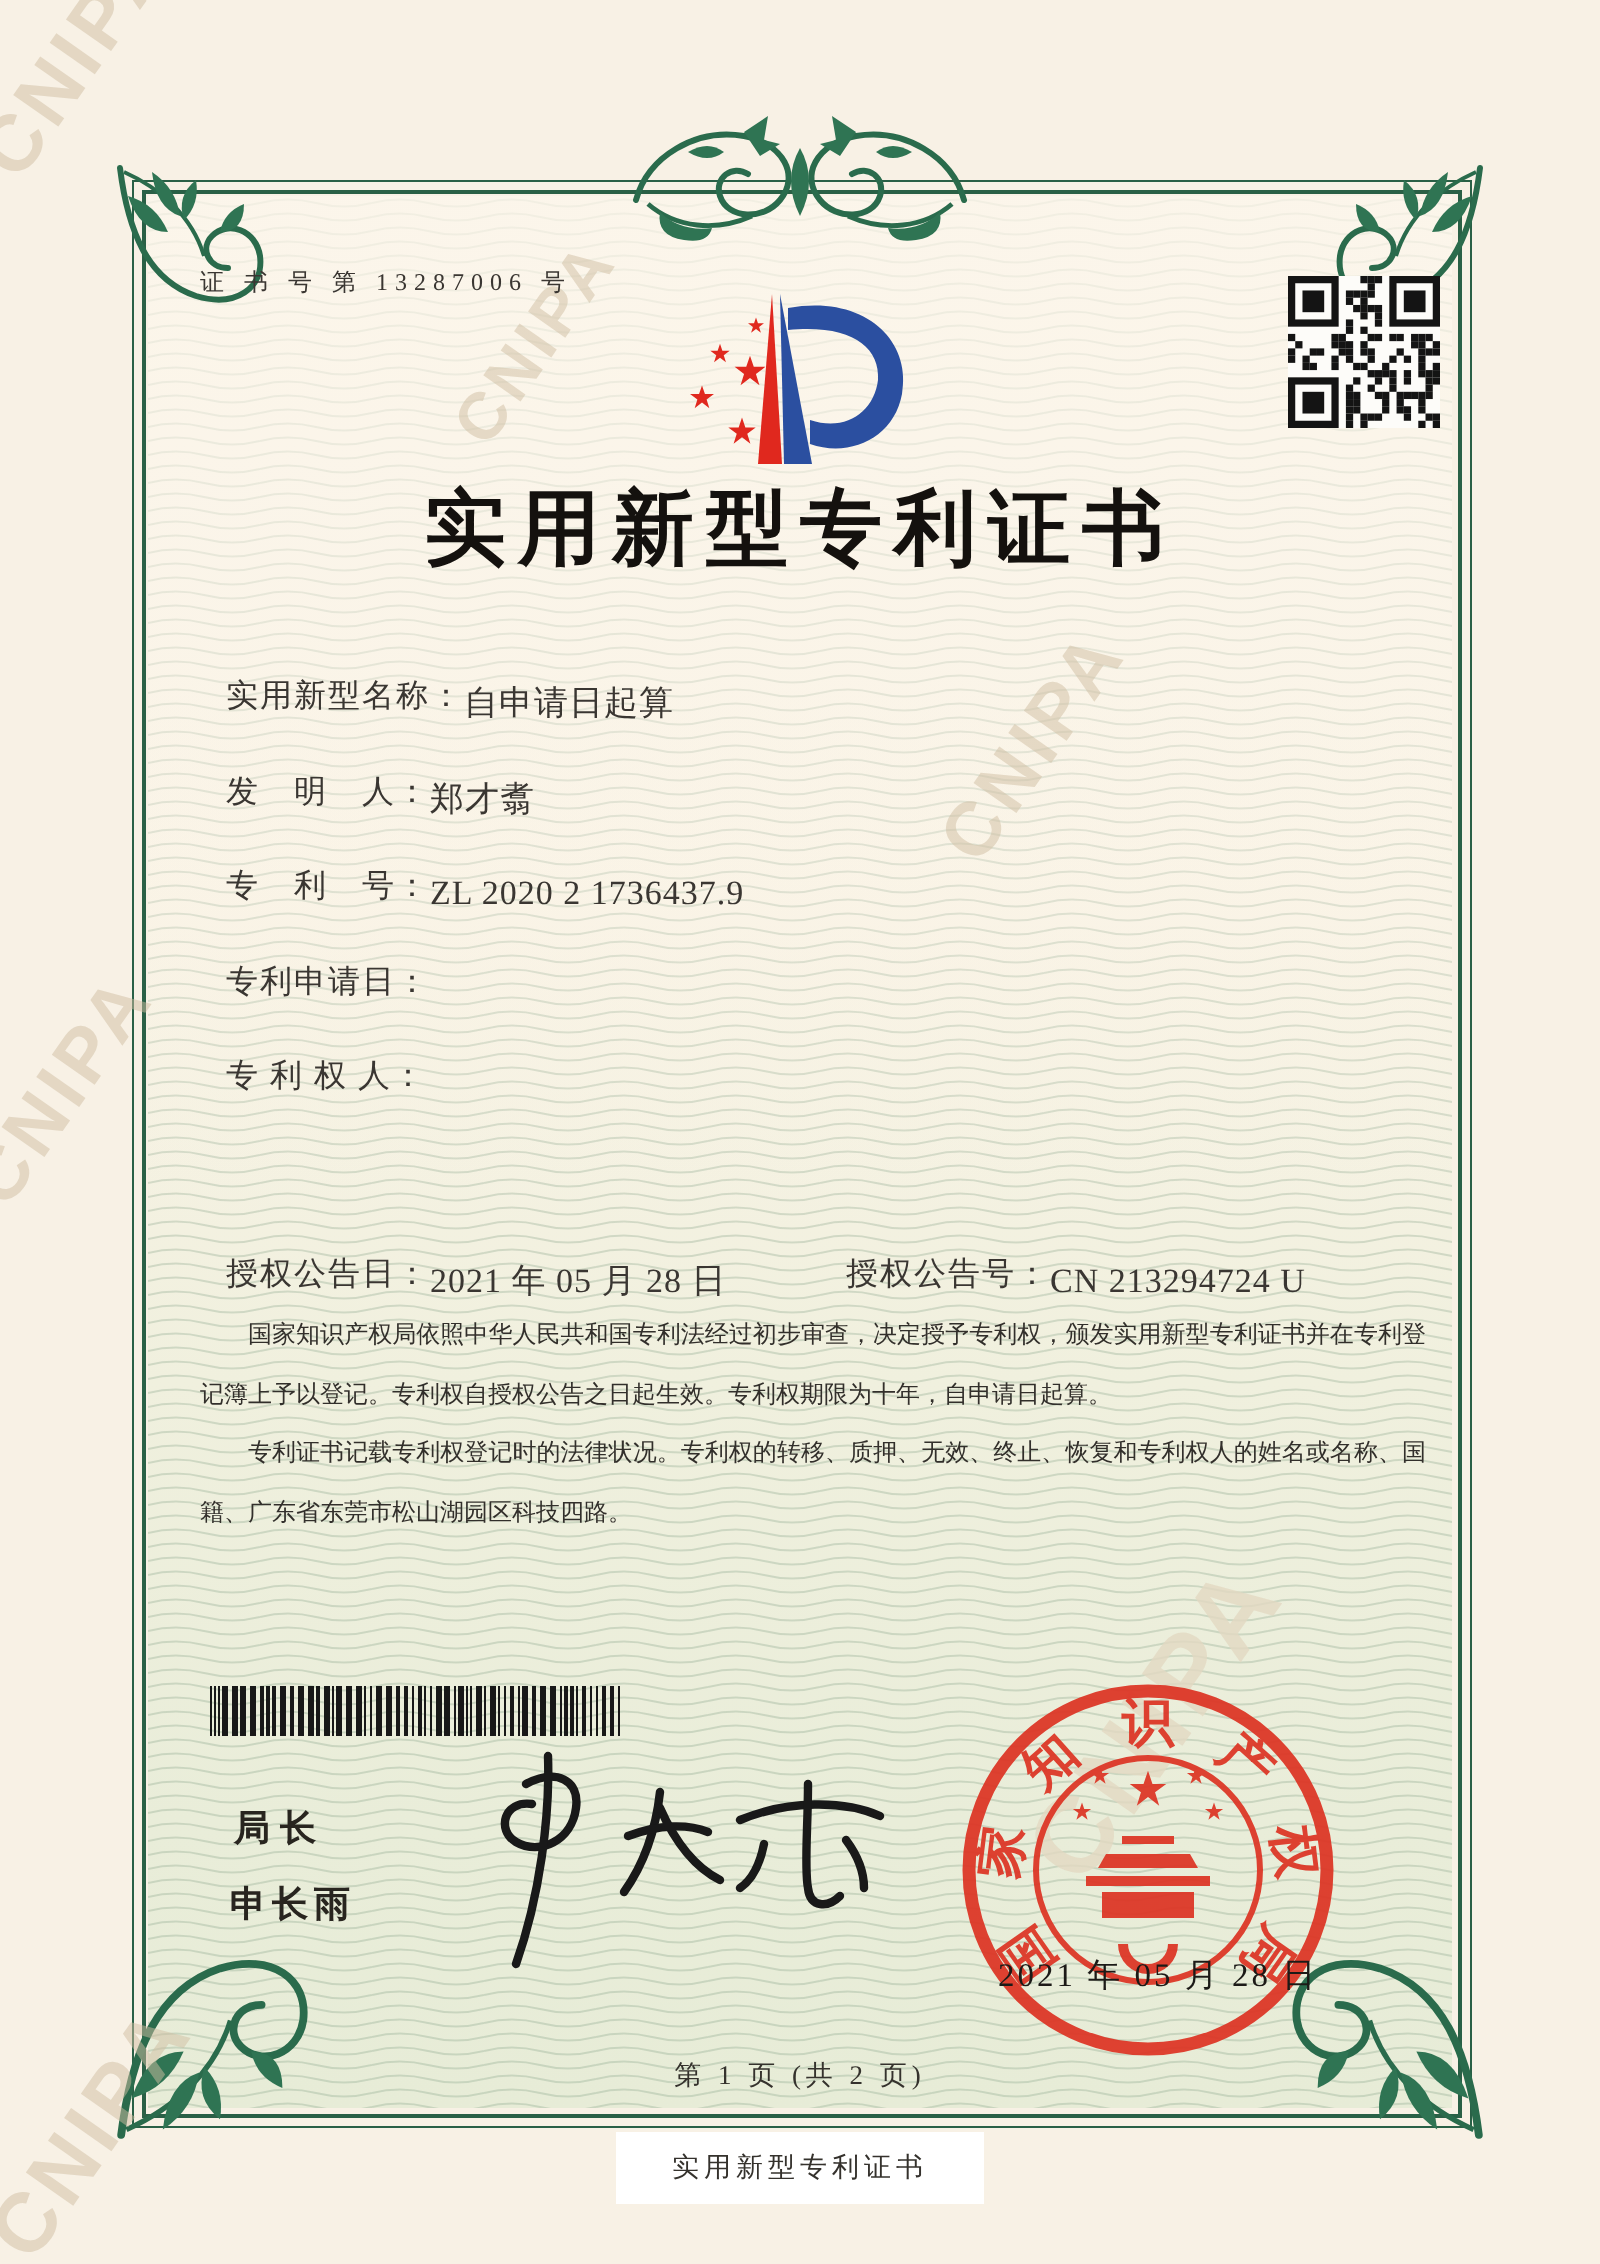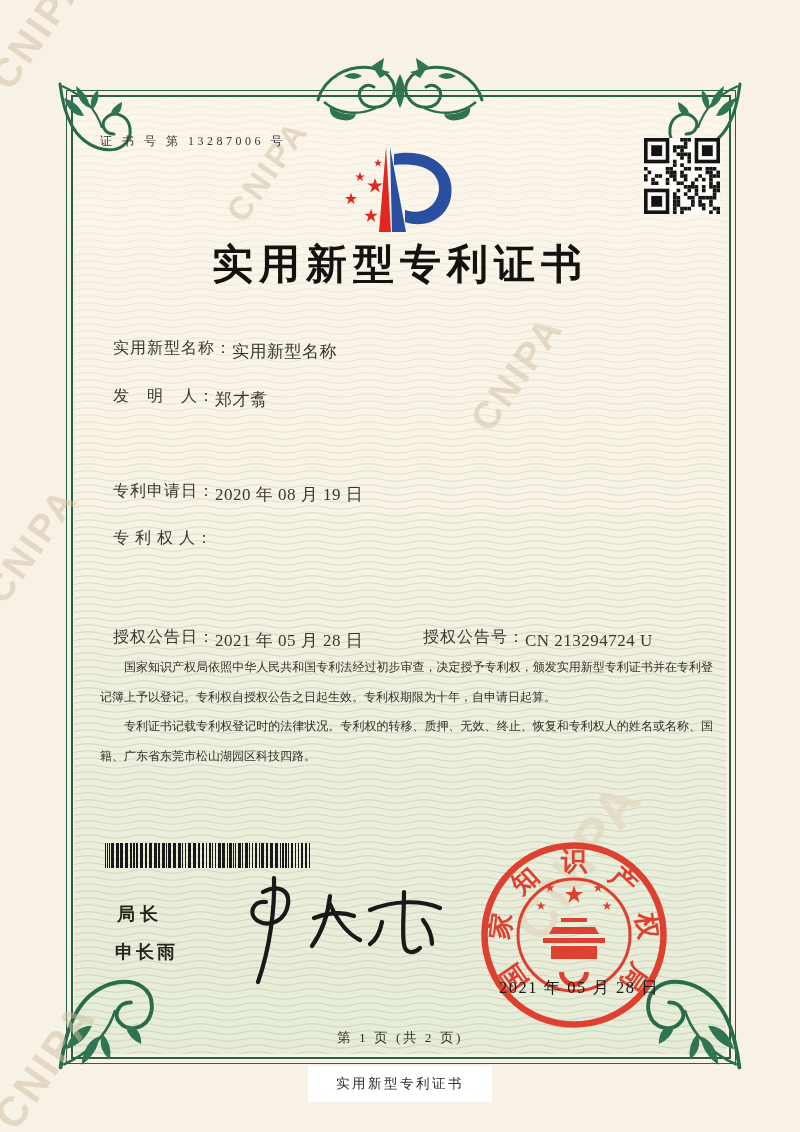--- a/index.html
+++ b/index.html
@@ -256,29 +256,32 @@
     <g fill="#2b4fa0">
       <polygon points="62,29 64,114 78,114"></polygon>
       <path d="M66,36 C104,29 128,52 123,79 C119,101 97,111 77,104 L77,92 C95,98 109,88 111,72 C112,55 97,44 66,47 Z"></path>
     </g>
   </svg>
 
   <div class="title">实用新型专利证书</div>
 
   <div class="field fr1">
     <span class="f-label">实用新型名称：</span>
-    <span class="f-value">实用新型名称</span>
+    <span class="f-value">自申请日起算</span>
   </div>
   <div class="field fr2">
     <span class="f-label">发　明　人：</span>
     <span class="f-value">郑才翥</span>
   </div>
+  <div class="field fr3">
+    <span class="f-label">专　利　号：</span>
+    <span class="f-value">ZL 2020 2 1736437.9</span>
+  </div>
   <div class="field fr4">
     <span class="f-label">专利申请日：</span>
-    <span class="f-value">2020 年 08 月 19 日</span>
   </div>
   <div class="field fr5">
     <span class="f-label">专 利 权 人：</span>
   </div>
 
   <div class="grant">
     <div class="g1">
       <span class="f-label">授权公告日：</span>
       <span class="f-value">2021 年 05 月 28 日</span>
     </div>

